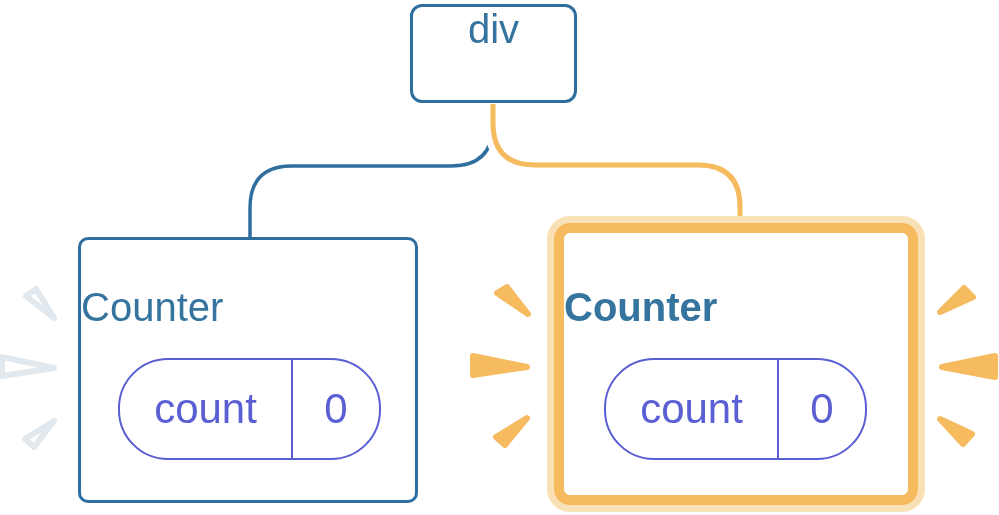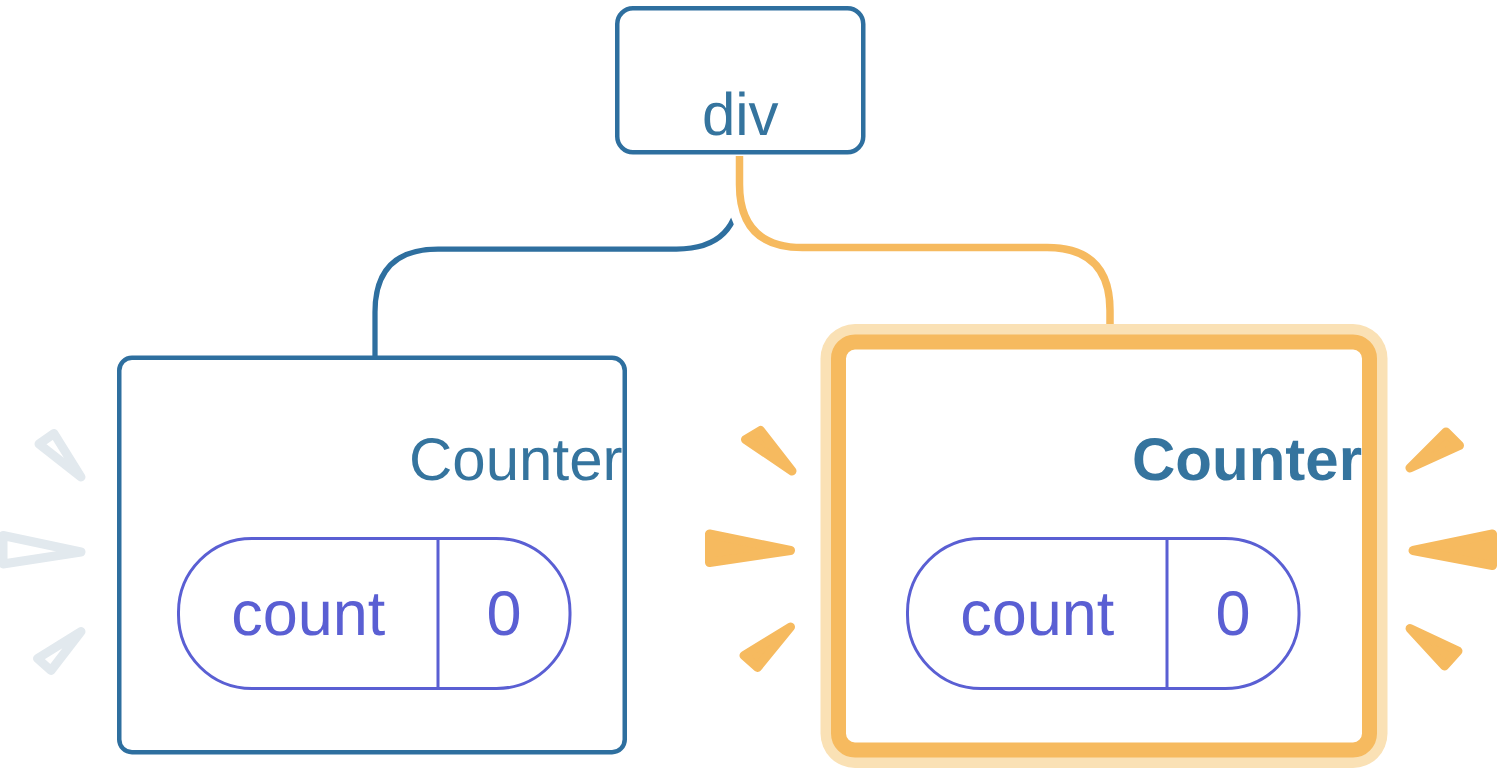--- a/index.html
+++ b/index.html
@@ -29,41 +29,41 @@
   .spark{stroke-linejoin:round;stroke-width:6;}
   .spark-white{fill:var(--spark-white);stroke:var(--spark-white-edge);}
   .spark-orange{fill:var(--orange);stroke:var(--orange);}
 
   .node-root{
     position:absolute;z-index:2;
     left:410px;top:4px;width:167px;height:99px;
     background:var(--card-bg);
     border:3px solid var(--blue-stroke);
     border-radius:12px;
-    display:flex;align-items:flex-end;justify-content:center;
+    display:flex;align-items:flex-start;justify-content:center;
     font-size:40px;color:var(--blue-text);
   }
   .card{
     position:absolute;z-index:2;
     background:var(--card-bg);
   }
   .card-left{
     left:78px;top:237px;width:340px;height:266px;
     border:3px solid var(--blue-stroke);
     border-radius:10px;
   }
   .card-right{
     left:554px;top:223px;width:364px;height:282px;
     border:10px solid var(--orange);
     border-radius:16px;
     box-shadow:0 0 0 7px var(--orange-pale);
   }
   .card-title{
     position:absolute;left:0;right:0;
-    text-align:right;
+    text-align:left;
     font-size:40px;color:var(--blue-text);
     line-height:46px;
   }
   .card-left .card-title{top:44px;font-weight:400;}
   .card-right .card-title{top:51px;font-weight:700;}
   .pill{
     position:absolute;
     width:263px;height:102px;
     border:2px solid var(--indigo);
     border-radius:50px;

